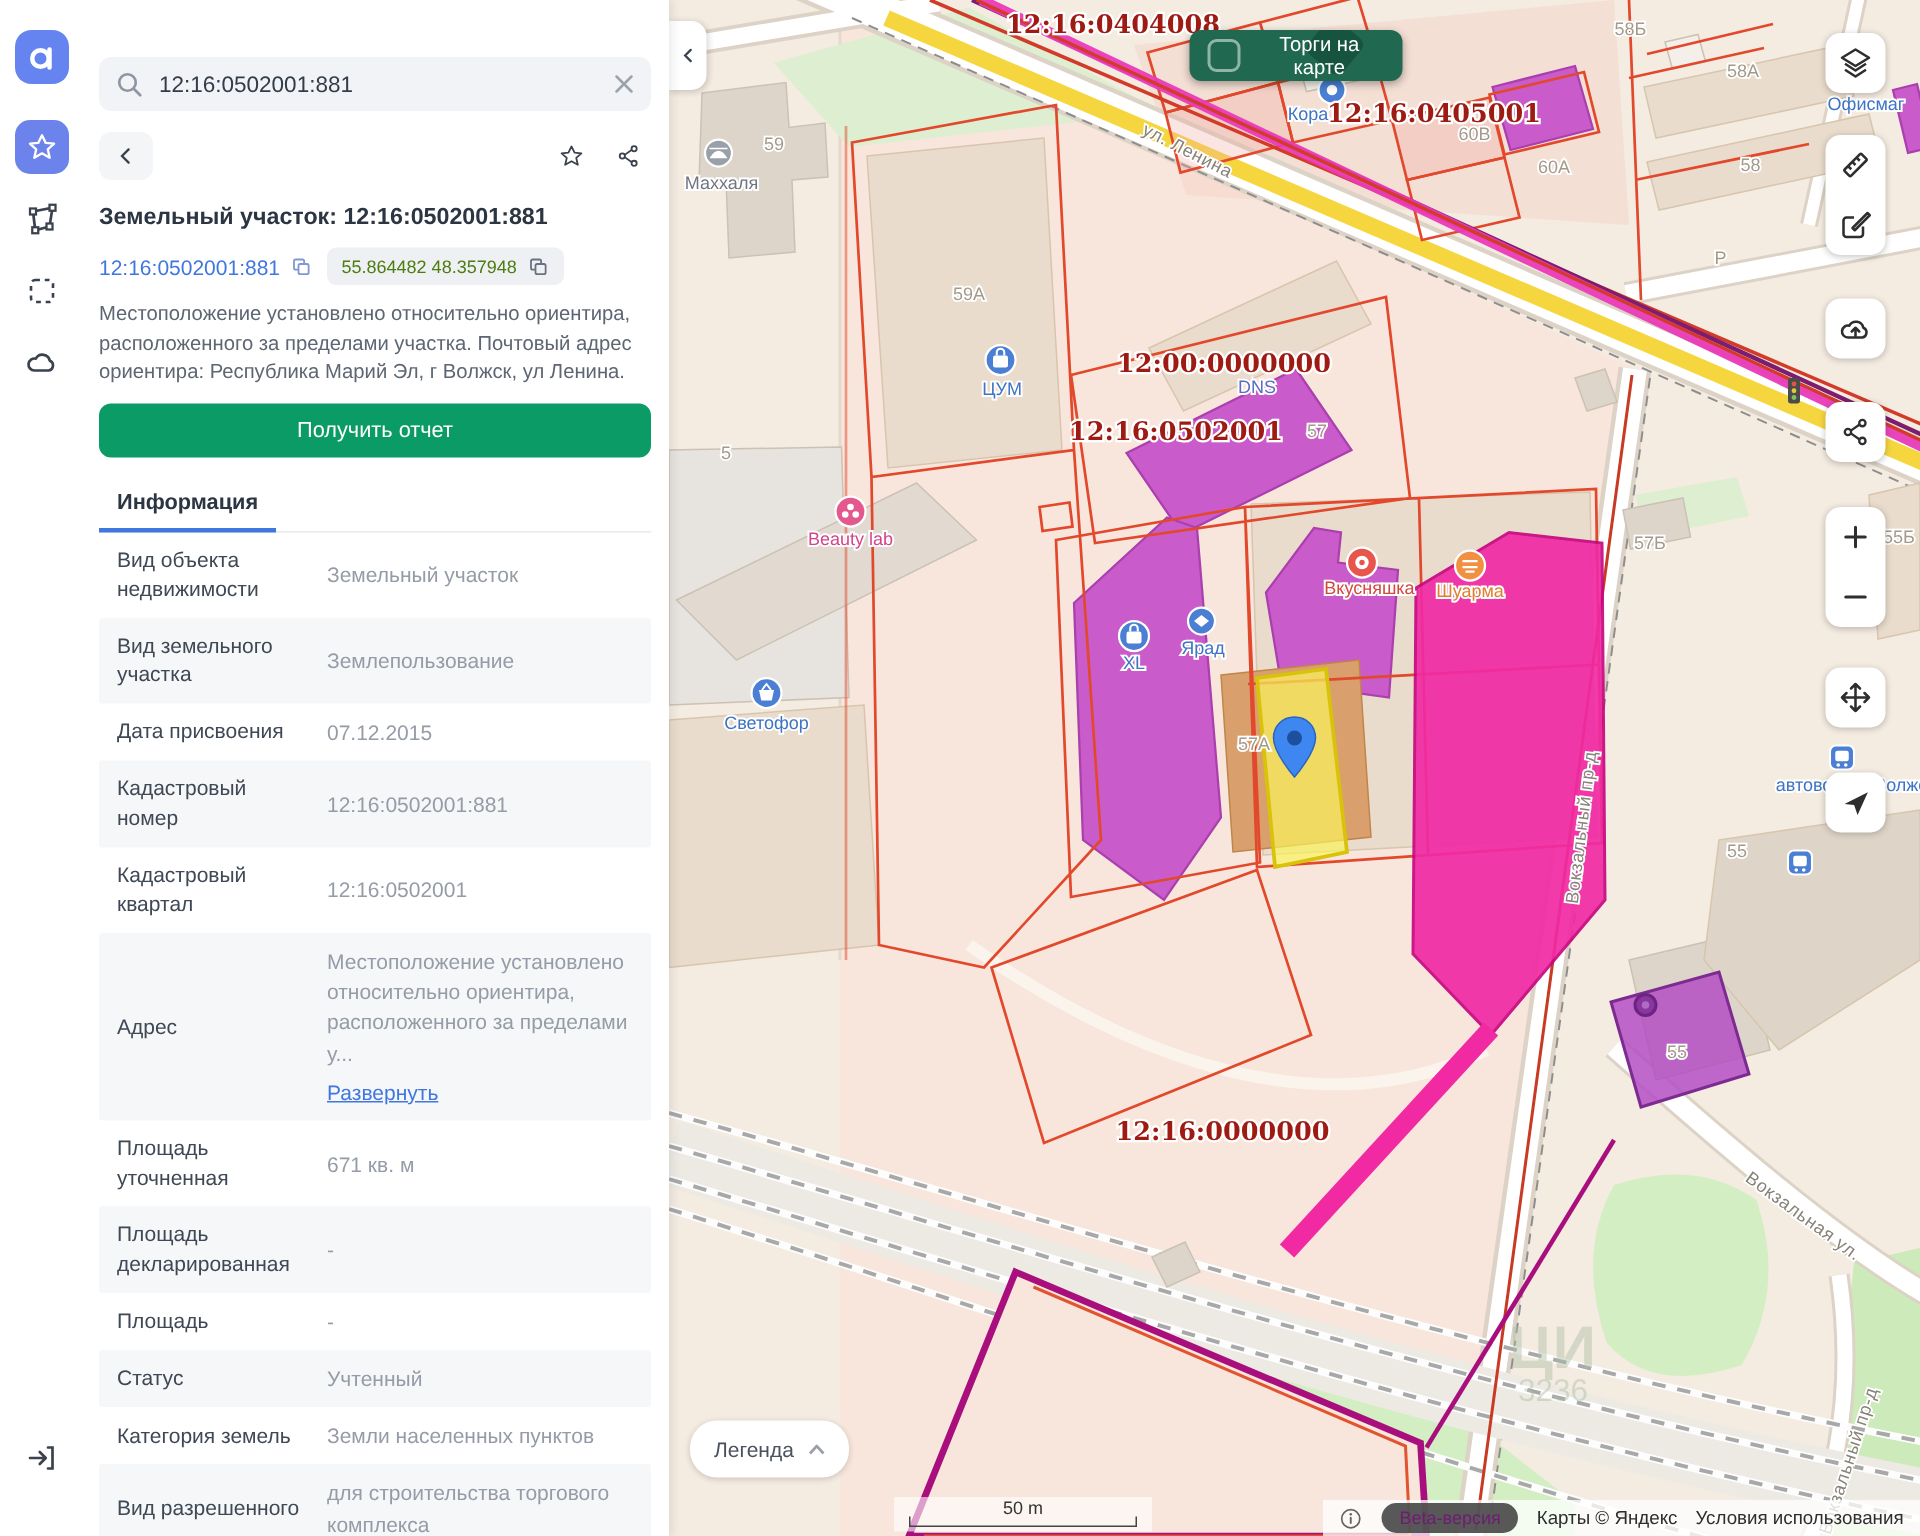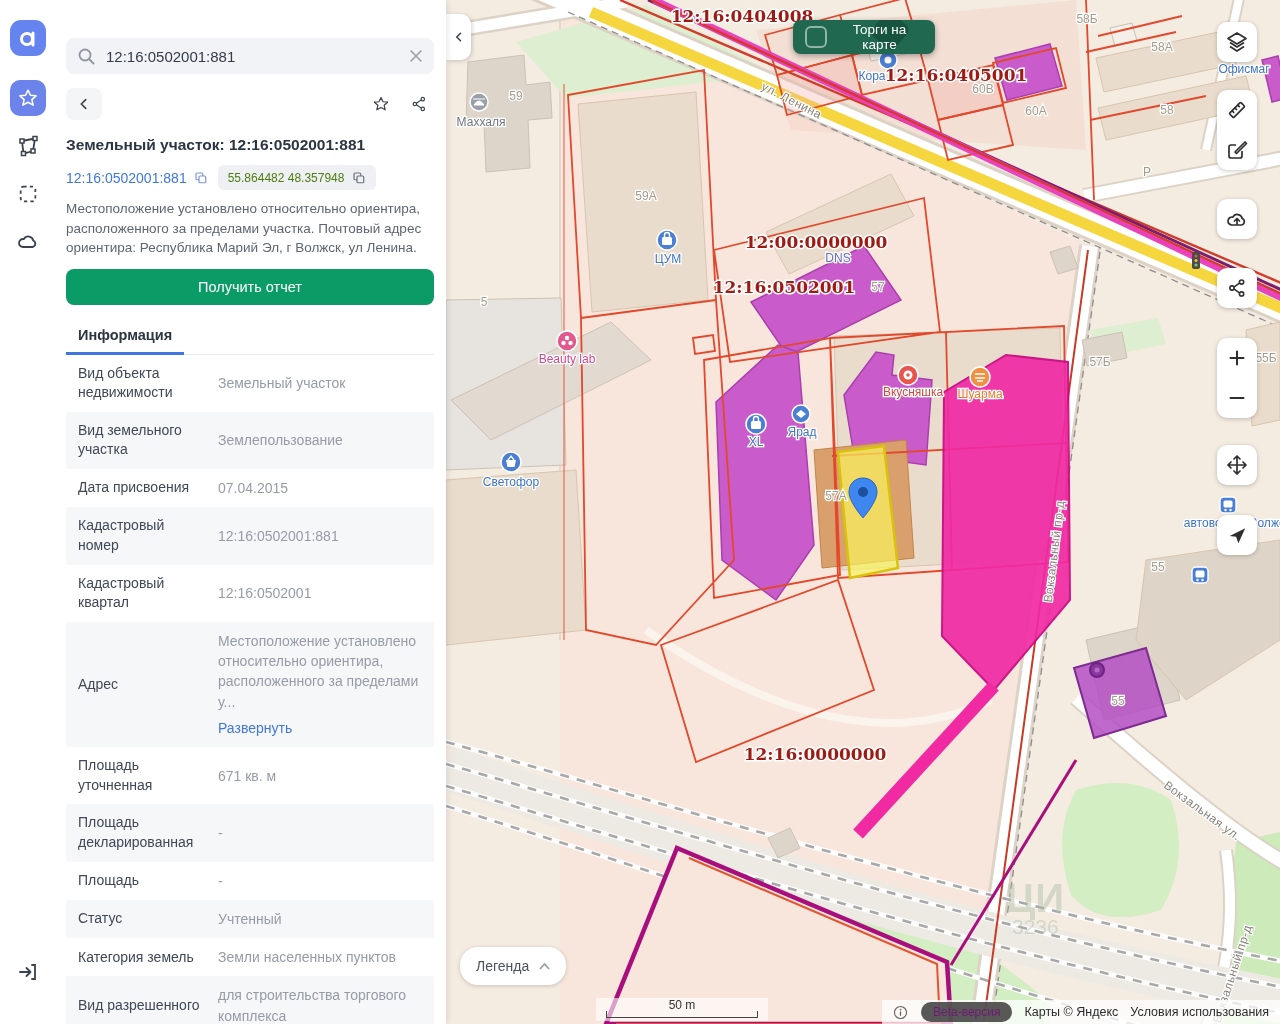--- a/index.html
+++ b/index.html
@@ -37,21 +37,21 @@
   .desc{margin-top:9px;font-size:13.5px;color:#5d6672;line-height:1.45;}
   .report{margin-top:11px;width:100%;height:36px;background:#0a9b66;color:#fff;border:none;
     border-radius:8px;font-size:14.5px;cursor:pointer;font-family:"Liberation Sans",sans-serif;}
   .tabrow{margin-top:13px;border-bottom:1px solid #e7eaee;display:flex;}
   .tab{padding:9px 12px 9px;font-size:14.5px;font-weight:bold;color:#2c3542;
     border-bottom:3px solid #4077df;margin-bottom:-1px;cursor:pointer;}
   .row{display:flex;align-items:center;gap:12px;padding:9px 12px;font-size:14px;border-radius:2px;}
   .row:nth-child(even){background:#f6f7f9;}
   .row .lbl{width:128px;flex:none;color:#3f4855;line-height:1.4;}
   .row .val{flex:1;color:#959ca7;line-height:1.45;}
-  .expand{color:#4077df;display:inline-block;margin-top:6px;cursor:pointer;text-align:center;}
+  .expand{color:#4077df;text-decoration:underline;display:inline-block;margin-top:6px;cursor:pointer;text-align:center;}
 
   
   .map{position:relative;flex:1;overflow:hidden;background:#f4ebe1;}
   .map svg.base{position:absolute;left:0;top:0;}
   .ovl{position:absolute;z-index:2;}
   .collapse{left:0;top:14px;width:25px;height:46px;background:#fff;border-radius:0 10px 10px 0;
     box-shadow:1px 1px 4px rgba(30,30,30,.2);display:flex;align-items:center;justify-content:center;
     border:none;cursor:pointer;}
   .trades{left:347px;top:20px;width:142px;height:34px;background:#20684f;border:none;border-radius:8px;
     color:#fff;font-size:13.5px;display:flex;align-items:center;gap:9px;padding:0 12px;cursor:pointer;
@@ -198,21 +198,21 @@
       <div class="row">
         <div class="lbl">Вид объекта недвижимости</div>
         <div class="val">Земельный участок</div>
         </div>
       <div class="row">
         <div class="lbl">Вид земельного участка</div>
         <div class="val">Землепользование</div>
         </div>
       <div class="row">
         <div class="lbl">Дата присвоения</div>
-        <div class="val">07.04.2015</div>
+        <div class="val">07.12.2015</div>
         </div>
       <div class="row">
         <div class="lbl">Кадастровый номер</div>
         <div class="val">12:16:0502001:881</div>
         </div>
       <div class="row">
         <div class="lbl">Кадастровый квартал</div>
         <div class="val">12:16:0502001</div>
         </div>
       <div class="row">

